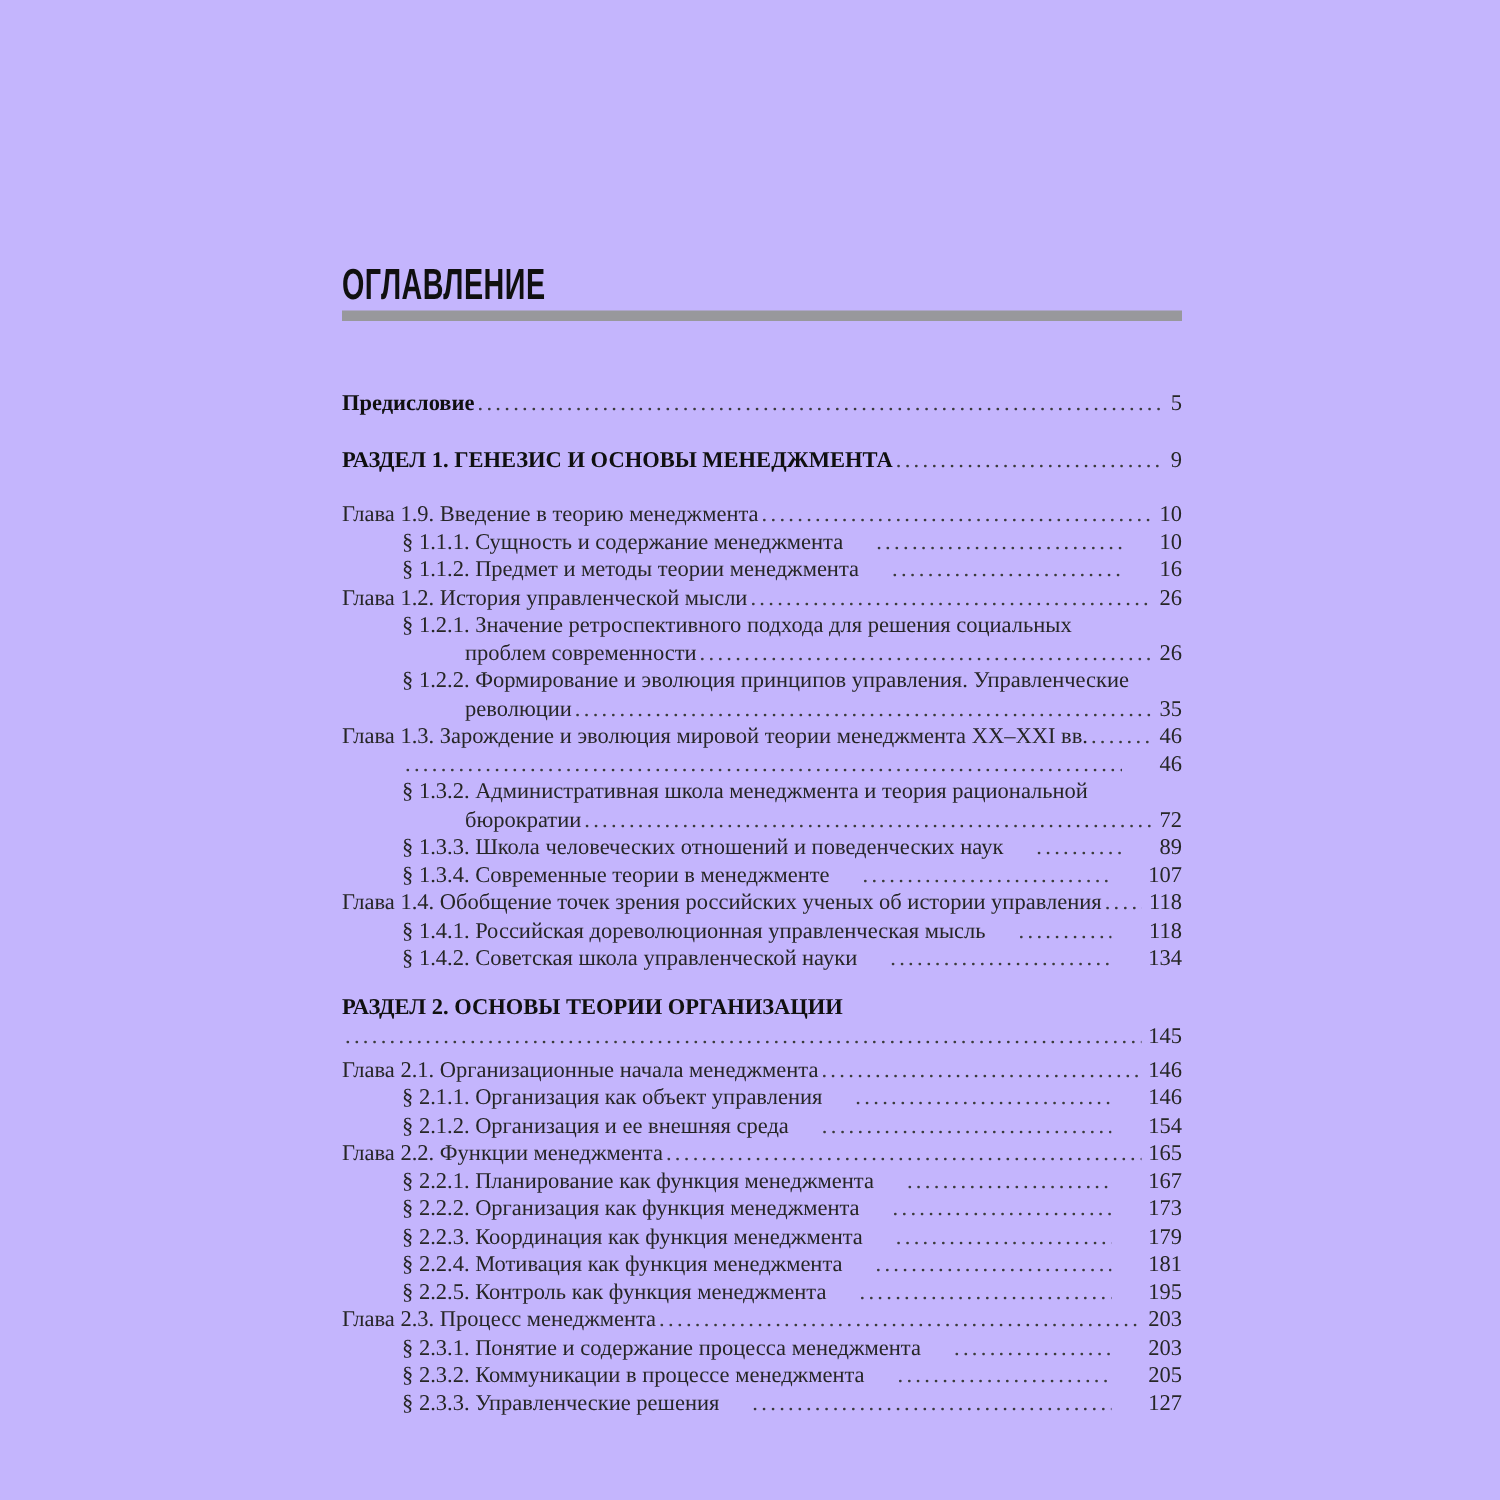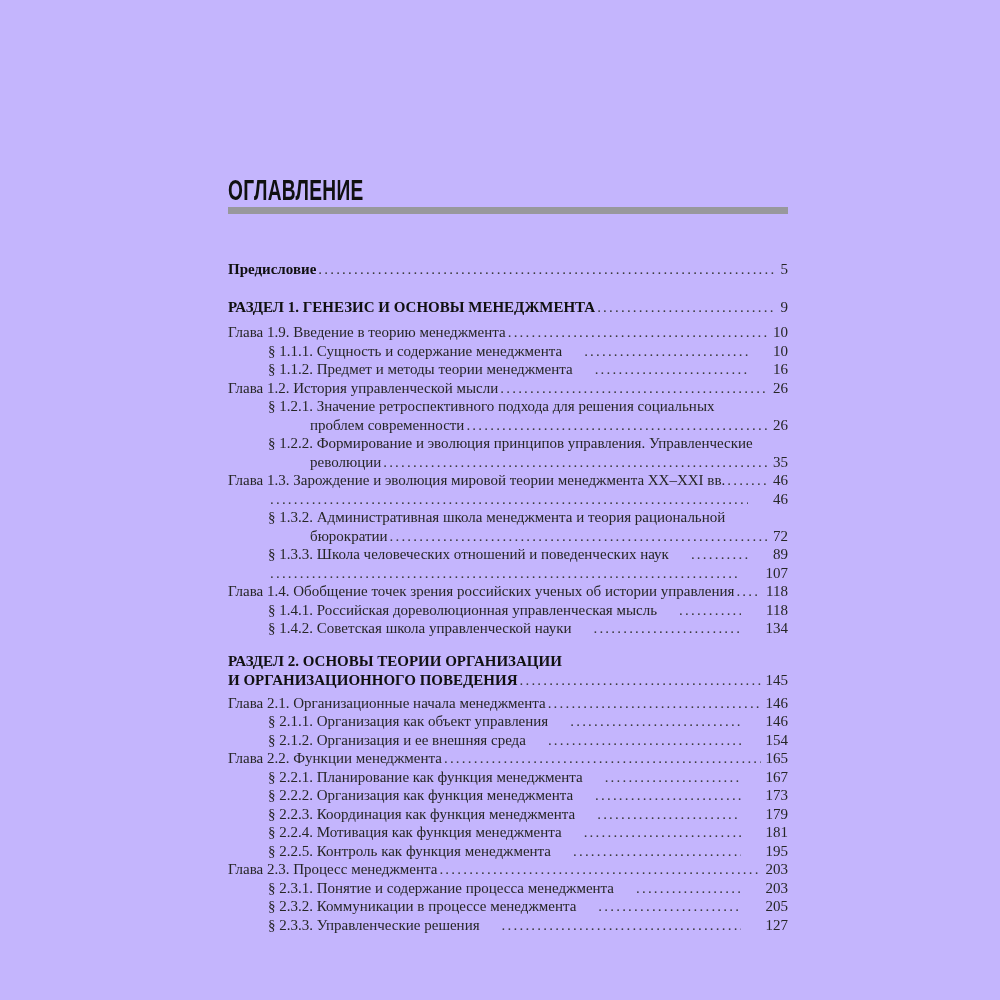--- a/index.html
+++ b/index.html
@@ -38,21 +38,21 @@
   .lead::after {
     content:"....................................................................................................................................................................";
   }
   .pg { margin-left:5px; white-space:nowrap; font-weight:normal; color:#262626; }
 
   .b { font-weight:bold; color:#101010; }
   .sec { line-height:19.5px; }
   .lvl1 { padding-left:40px;gap:20px; }
   .lvl2 { padding-left:82px;align-items:center; }
   .mt1 { margin-top:19px; }
-  .mb1 { margin-bottom:6px; }
+  .mb1 { margin-bottom:17px; }
   .mt2 { margin-top:14px; }
   .mb2 { margin-bottom:3px; }
 </style>
 </head>
 <body>
 
 <div class="page">
   <div class="content">
 
     <div class="title">ОГЛАВЛЕНИЕ</div>
@@ -134,20 +134,21 @@
         <span class="pg">72</span>
       </div>
 
       <div class="row lvl1">
         <span class="t">§ 1.3.3. Школа человеческих отношений и поведенческих наук</span>
         <span class="lead"></span>
         <span class="pg">89</span>
       </div>
 
       <div class="row lvl1">
+        <span class="t">§ 1.3.4. Современные теории в менеджменте</span>
         <span class="lead"></span>
         <span class="pg">107</span>
       </div>
 
       <div class="row">
         <span class="t">Глава 1.4. Обобщение точек зрения российских ученых об истории управления</span>
         <span class="lead"></span>
         <span class="pg">118</span>
       </div>
 
@@ -160,21 +161,20 @@
       <div class="row lvl1">
         <span class="t">§ 1.4.2. Советская школа управленческой науки</span>
         <span class="lead"></span>
         <span class="pg">134</span>
       </div>
 
       <div class="row b sec mt2">
         <span class="t">РАЗДЕЛ 2. ОСНОВЫ ТЕОРИИ ОРГАНИЗАЦИИ</span>
       </div>
       <div class="row b sec mb2">
-        <span class="t">И ОРГАНИЗАЦИОННОГО ПОВЕДЕНИЯ</span>
         <span class="lead"></span>
         <span class="pg">145</span>
       </div>
 
       <div class="row">
         <span class="t">Глава 2.1. Организационные начала менеджмента</span>
         <span class="lead"></span>
         <span class="pg">146</span>
       </div>
 

